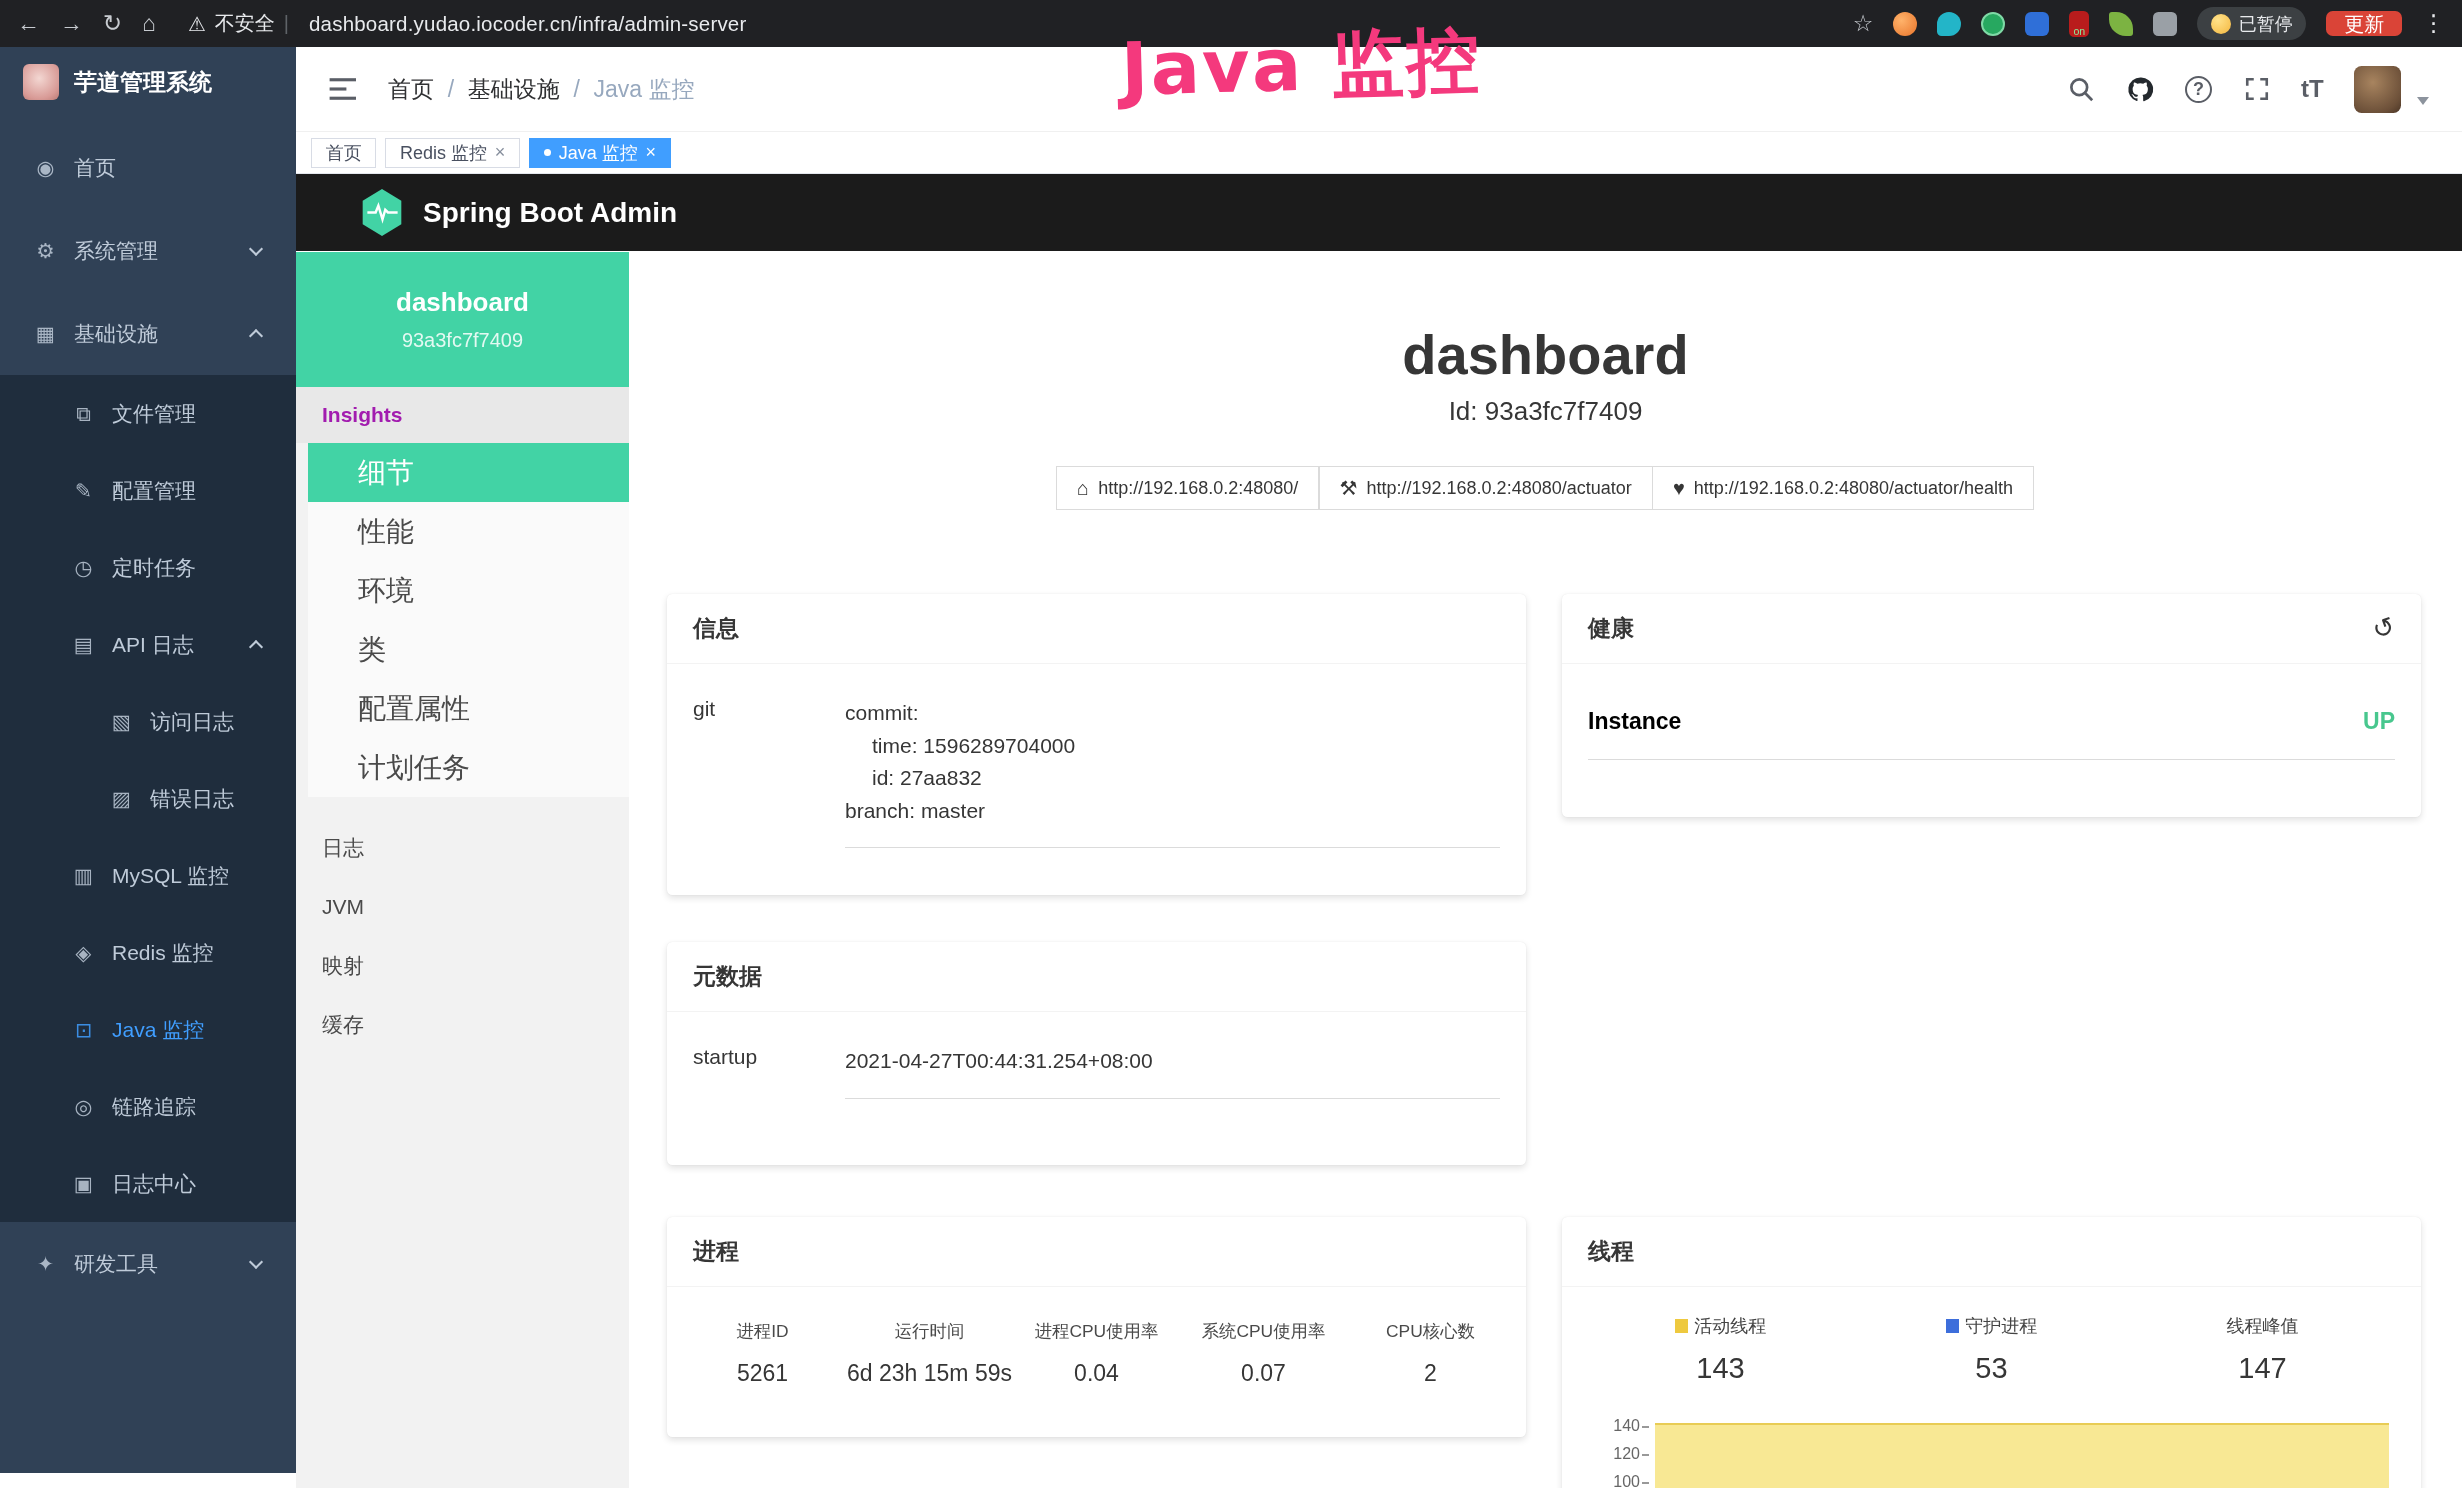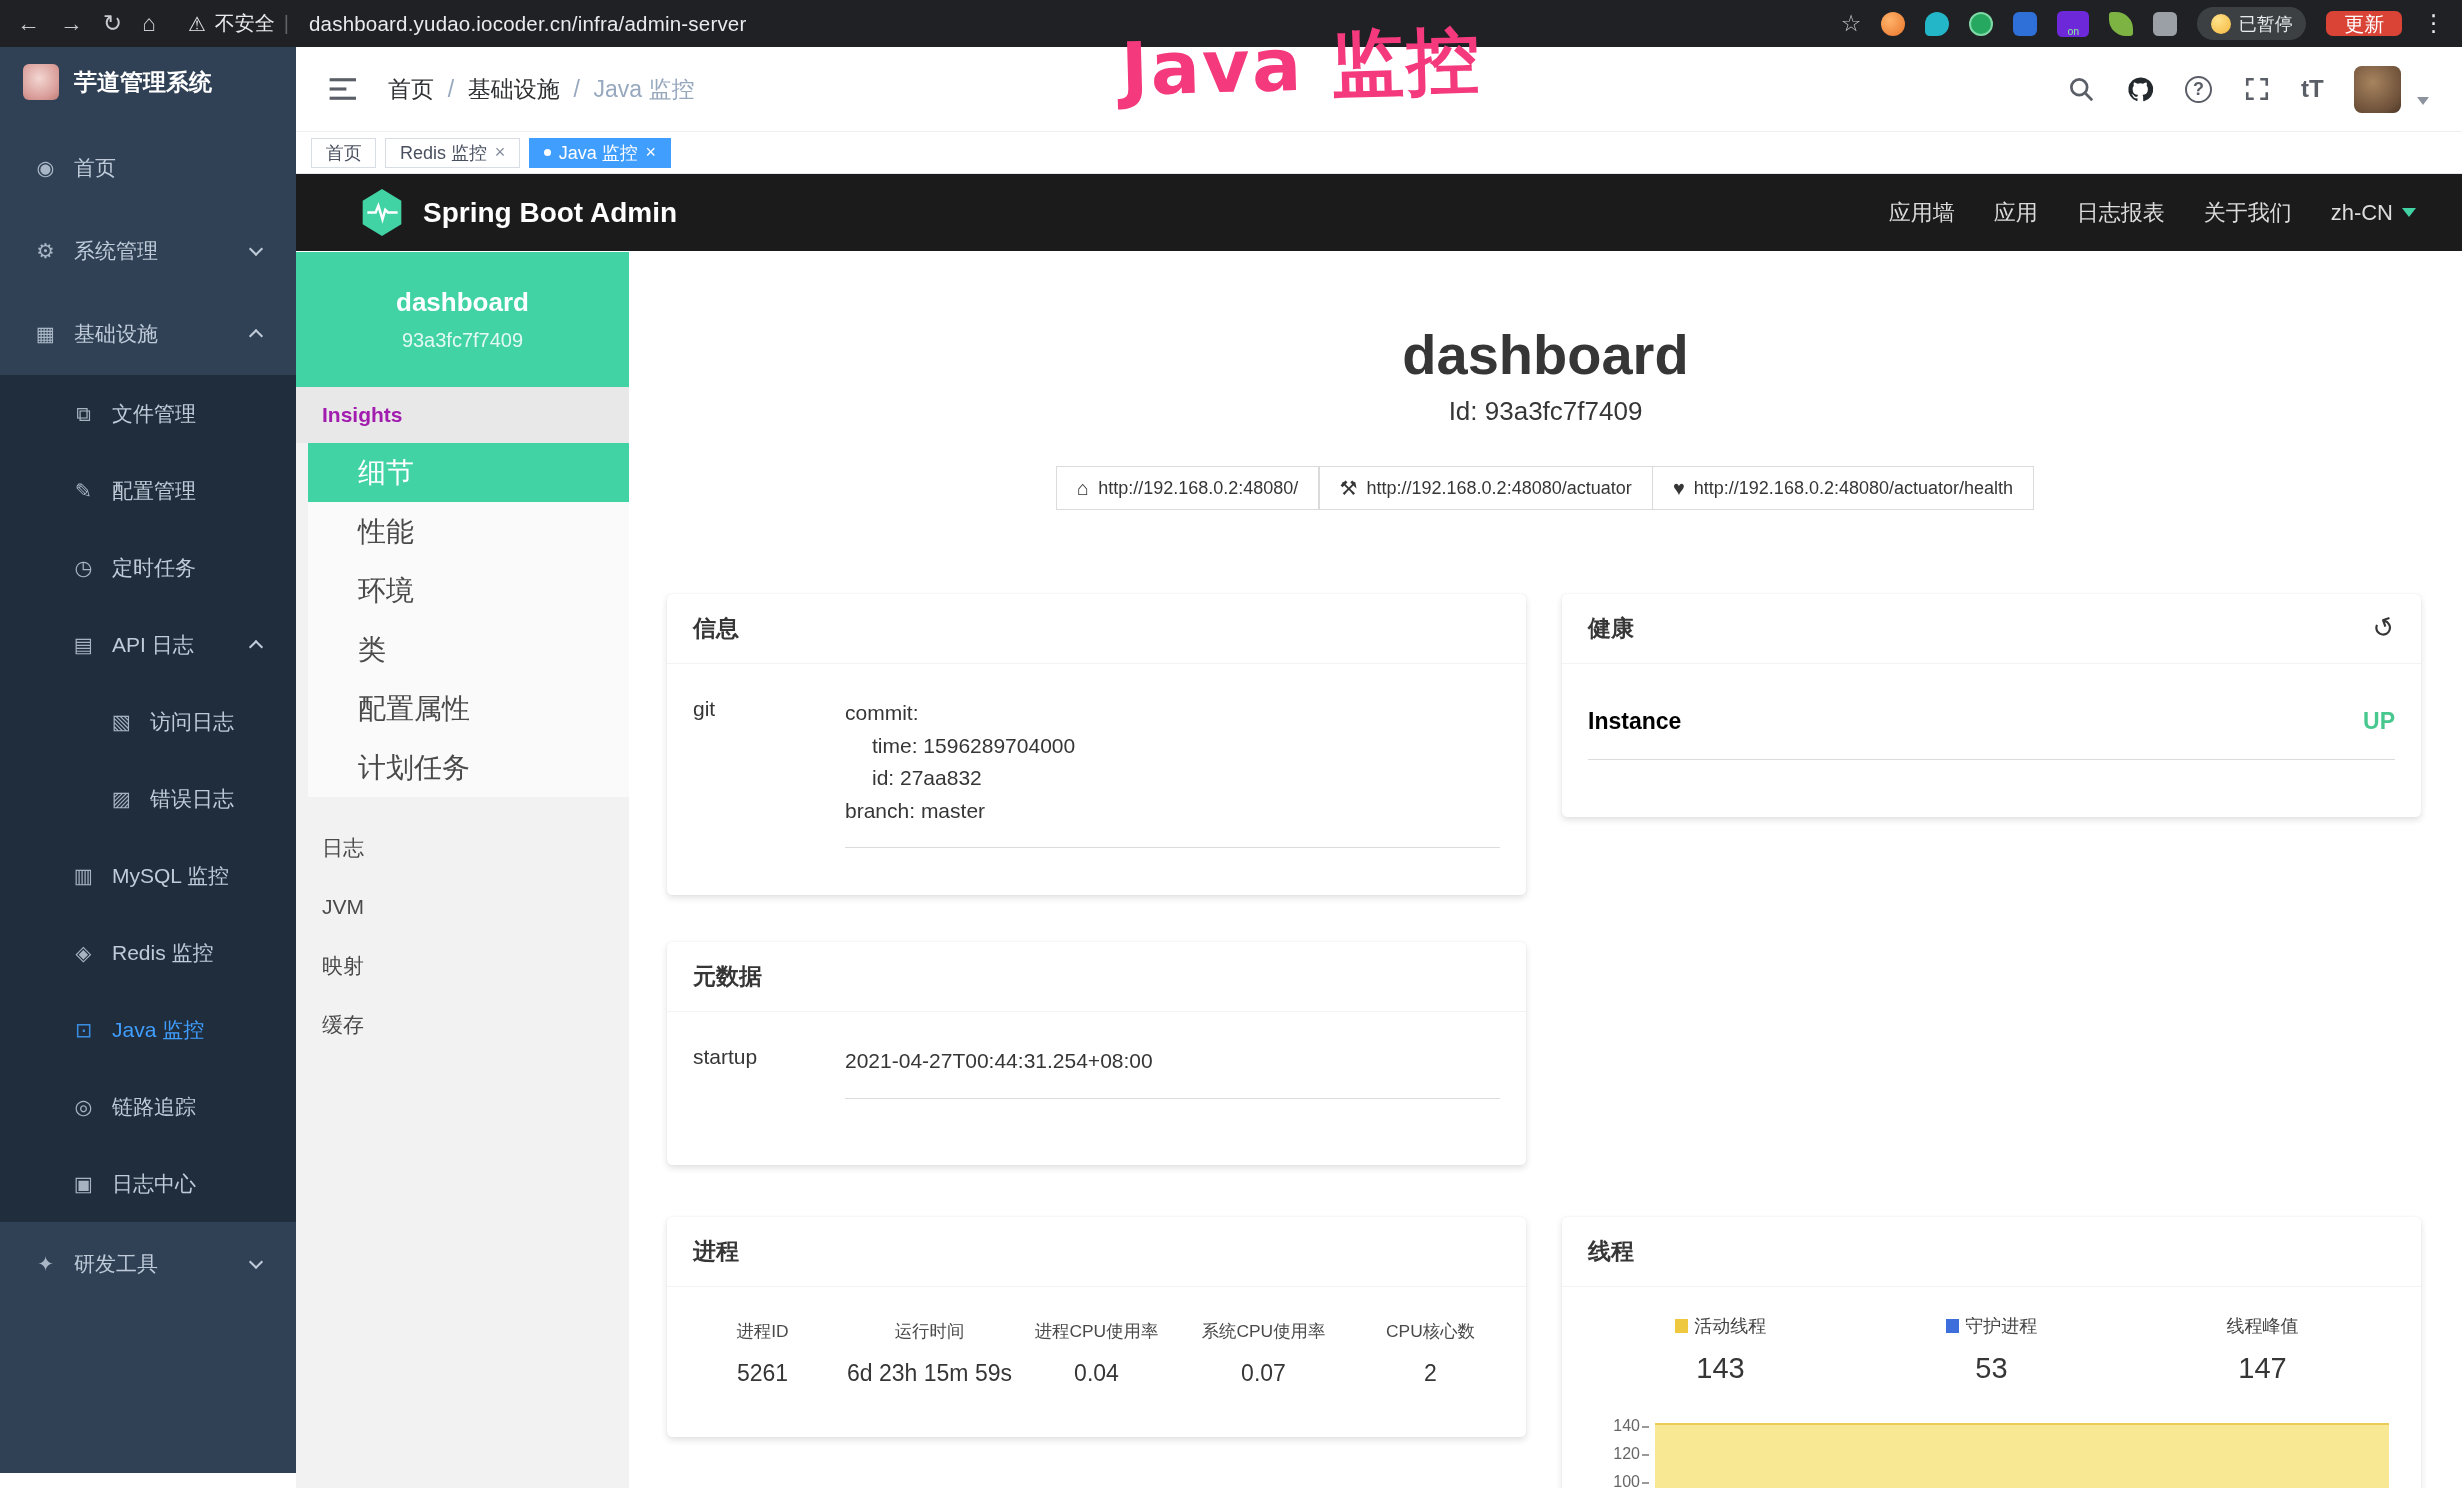--- a/index.html
+++ b/index.html
@@ -14,21 +14,21 @@
   .warn-glyph { color: #e8eaed; font-size: 20px; }
   .warn-text { font-size: 20px; color: #e8eaed; }
   .url-pipe { color: #5f6368; font-size: 20px; }
   .url-text { font-size: 20.5px; color: #e8eaed; letter-spacing: 0.2px; }
   .bspacer { flex: 1; }
   .ext { width: 24px; height: 24px; border-radius: 50%; display: inline-block; }
   .ext.orange { background: radial-gradient(circle at 35% 35%, #ffb36b, #e8742a); }
   .ext.drop { background: #23b5c8; border-radius: 50% 50% 50% 4.6px; }
   .ext.green { background: #27a860; border: 2.3px solid #7fd9a6; }
   .ext.grid { background: #2f6fd8; border-radius: 6px; }
-  .ext.onbadge { background: #6d28d9; border-radius: 5.3px; width: 32px; height: 26px;
+  .ext.onbadge { background: #b91c1c; border-radius: 5.3px; width: 20px; height: 26px;
      display: flex; align-items: flex-end; justify-content: center; font-size: 10.6px; color: #8ce99a; }
   .ext.leaf { background: #7cb342; border-radius: 3px 70% 3px 70%; }
   .ext.puzzle { background: #9aa0a6; border-radius: 5.3px; }
   .paused-chip { display: flex; align-items: center; gap: 7.6px; background: #3c4043; border-radius: 16.7px;
      height: 33px; padding: 0 13.7px; }
   .face { width: 20px; height: 20px; border-radius: 50%; background: radial-gradient(circle at 35% 30%, #ffe28a, #f4b73f); }
   .paused-chip span { font-size: 18px; color: #e8eaed; }
   .update-btn { background: #da4437; color: #fff; font-size: 20px; border: none; border-radius: 6.8px;
      height: 25px; padding: 0 18px; cursor: pointer; }
   .kebab { font-size: 23px; color: #e8eaed; cursor: pointer; }
@@ -325,30 +325,20 @@
   </div>
 </div>
 
 <div class="sba-header">
   <span class="sba-logo">
     <svg width="33" height="23" viewBox="0 0 24 16">
       <polyline points="1,8 7,8 9,3 12,13 14,6 16,8 23,8" fill="none" stroke="#fff" stroke-width="1.8"></polyline>
     </svg>
   </span>
   <span class="sba-title">Spring Boot Admin</span>
-  <div class="sba-nav">
-    <span class="sba-nav-item">应用墙</span>
-    <span class="sba-nav-item">应用</span>
-    <span class="sba-nav-item">日志报表</span>
-    <span class="sba-nav-item">关于我们</span>
-    <span class="lang">
-      <span class="sba-nav-item">zh-CN</span>
-      <span class="lang-caret"></span>
-    </span>
-  </div>
 </div>
 
 <div class="sba-sidebar">
   <div class="instance-block">
     <div class="inst-name">dashboard</div>
     <div class="inst-id">93a3fc7f7409</div>
   </div>
   <div class="sba-group-header">Insights</div>
   <div class="si active">细节</div>
   <div class="si">性能</div>

